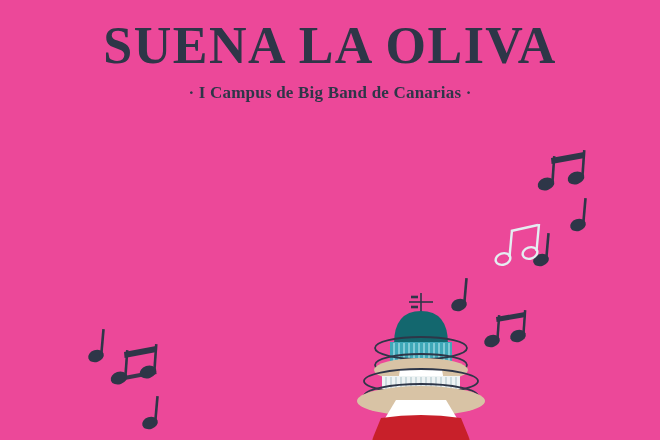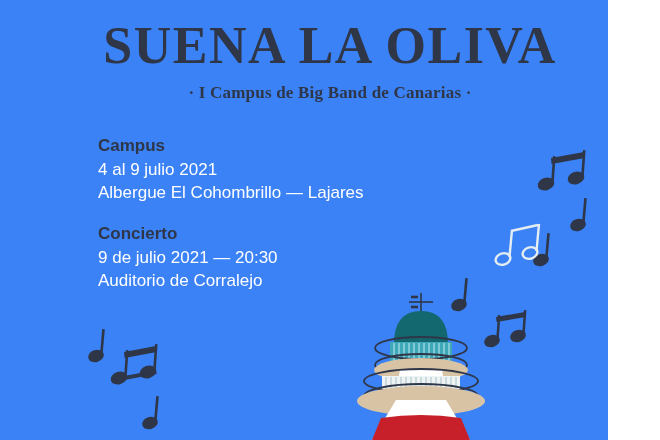--- a/index.html
+++ b/index.html
@@ -7,23 +7,23 @@
     padding: 0;
   }
   body {
     width: 660px;
     height: 440px;
     overflow: hidden;
     font-family: "Liberation Sans", sans-serif;
   }
   #poster {
     position: relative;
-    width: 608px;
+    width: 660px;
     height: 440px;
-    background: #3b82f6;
+    background: #ec4899;
     overflow: hidden;
   }
 
   
   .title-block {
     position: absolute;
     left: 0;
     top: 18px;
     width: 660px;
     text-align: center;
@@ -222,29 +222,14 @@
       <path d="M 396 400 L 446 400 L 470 440 L 372 440 Z" fill="#ffffff"></path>
       <path d="M 381 418 Q 421 412 461 418 L 470 440 L 372 440 Z" fill="#c8202a"></path>
     </g>
   </svg>
 
   <div class="title-block">
     <h1 class="poster-title">SUENA LA OLIVA</h1>
     <h2 class="poster-subtitle">· I Campus de Big Band de Canarias ·</h2>
   </div>
 
-  <div class="info-block">
-
-    <div class="info-group">
-      <p class="info-heading">Campus</p>
-      <p class="info-line">4 al 9 julio 2021</p>
-      <p class="info-line">Albergue El Cohombrillo — Lajares</p>
-    </div>
-
-    <div class="info-group">
-      <p class="info-heading">Concierto</p>
-      <p class="info-line">9 de julio 2021  — 20:30</p>
-      <p class="info-line">Auditorio de Corralejo</p>
-    </div>
-
-  </div>
 
 </div>
 
 </body></html>

